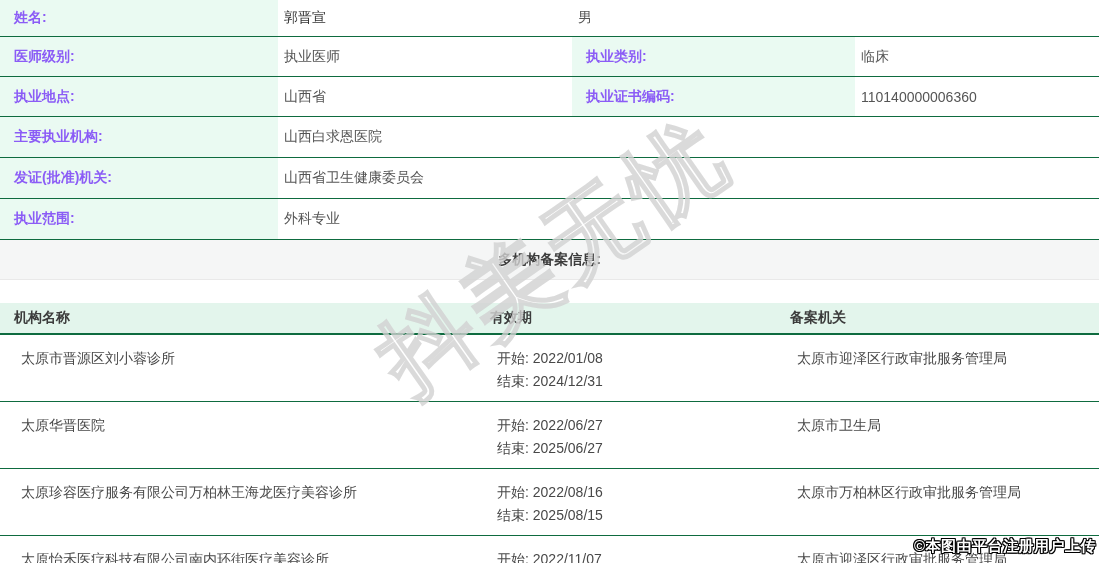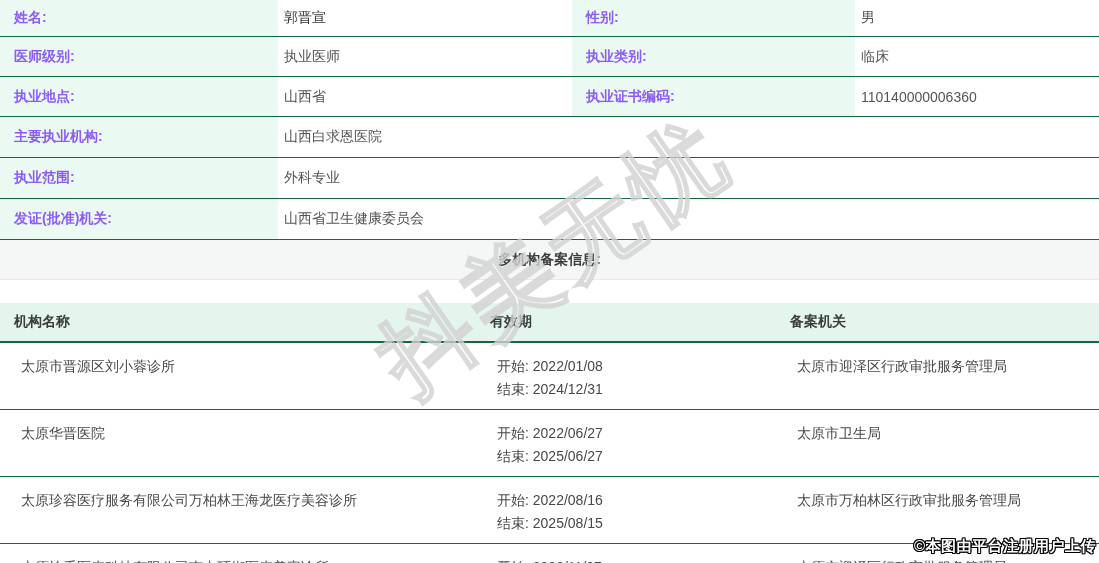--- a/index.html
+++ b/index.html
@@ -35,21 +35,21 @@
     background:#f5f6f6;
     border-bottom:1px solid #e9e9e9;
     display:flex; align-items:center; justify-content:center;
     font-weight:bold; color:#3c3c3c;
   }
   .section-gap { height:23px; background:#ffffff; }
 
   
   .tbl-hdr {
     display:grid; grid-template-columns: 476px 300px 1fr;
-    height:40px; align-items:center;
+    height:32px; align-items:center;
     background:#e3f5ec;
     border-bottom:2px solid #0e6b3f;
     font-weight:bold; color:#3c3c3c;
   }
   .tbl-hdr > div { padding-left:14px; }
   .tbl-row {
     display:grid; grid-template-columns: 476px 300px 1fr;
     border-bottom:1px solid #0e6b3f;
     padding:12px 0 8px 0;
     min-height:58px;
@@ -93,47 +93,46 @@
   }
 </style>
 </head>
 <body>
 
 <div class="page">
 
   <div class="row pair first">
     <div class="cell lbl">姓名:</div>
     <div class="cell val strong">郭晋宣</div>
-    <div class="cell lbl">性别:</div>
     <div class="cell val">男</div>
   </div>
   <div class="row pair">
     <div class="cell lbl">医师级别:</div>
     <div class="cell val">执业医师</div>
     <div class="cell lbl">执业类别:</div>
     <div class="cell val">临床</div>
   </div>
   <div class="row pair">
     <div class="cell lbl">执业地点:</div>
     <div class="cell val">山西省</div>
     <div class="cell lbl">执业证书编码:</div>
     <div class="cell val">110140000006360</div>
   </div>
 
   <div class="row single">
     <div class="cell lbl">主要执业机构:</div>
     <div class="cell val">山西白求恩医院</div>
   </div>
   <div class="row single">
+    <div class="cell lbl">发证(批准)机关:</div>
+    <div class="cell val">山西省卫生健康委员会</div>
+  </div>
+  <div class="row single">
     <div class="cell lbl">执业范围:</div>
     <div class="cell val">外科专业</div>
-  </div>
-  <div class="row single">
-    <div class="cell lbl">发证(批准)机关:</div>
-    <div class="cell val">山西省卫生健康委员会</div>
   </div>
 
   <div class="section-hdr">多机构备案信息:</div>
   <div class="section-gap"></div>
 
   <div class="tbl-hdr">
     <div>机构名称</div>
     <div>有效期</div>
     <div>备案机关</div>
   </div>

